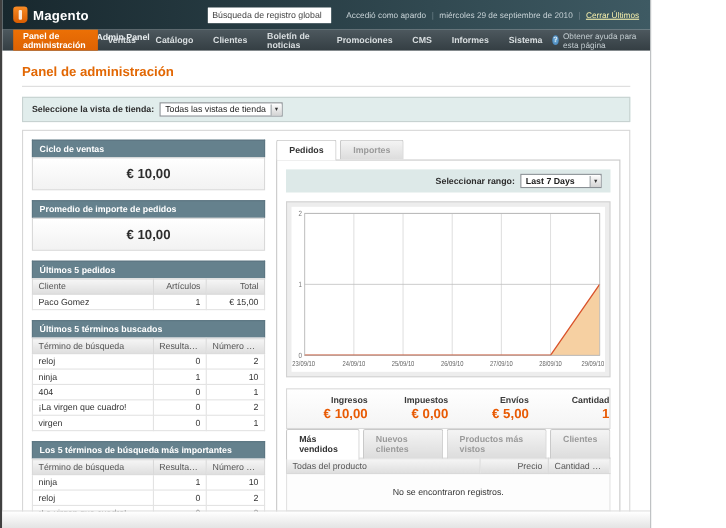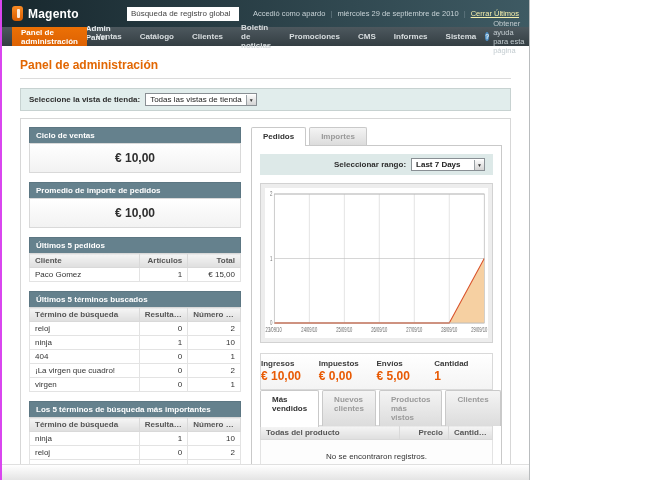--- a/index.html
+++ b/index.html
@@ -1,17 +1,17 @@
 <!DOCTYPE html>
 <html style="--accent: #ec7005; --page-title: #e26703; --value-orange: #e85a04; --section-header-bg: #65818d; --switcher-bg: #e1edec; --range-bar-bg: #dde9e8; --chart-line: #d9532b; --chart-fill: #f6d0a2;"><head>
 <meta charset="utf-8">
 <style>
   * { margin:0; padding:0; box-sizing:border-box; }
   body { font-family:"Liberation Sans", sans-serif; background:#fff; }
-  .window { width:530px; height:480px; border-left:2px solid #d946ef; border-right:1px solid #b9bcbe;
+  .window { width:592px; height:480px; border-left:2px solid #404040; border-right:1px solid #b9bcbe;
             background:#fff; overflow:hidden; position:relative; }
 
   
   .topbar { height:27px; background:linear-gradient(to right, #18282e, #3e5a63);
             display:flex; align-items:center; padding:0 10px; }
   .logo { display:flex; align-items:center; gap:5px; }
   .logo-icon { width:13px; height:15px; background:linear-gradient(#f98b25,#d95c00);
                border-radius:3px 3px 4px 4px; position:relative; }
   .logo-icon::after { content:""; position:absolute; left:5px; top:3px; width:3px; height:9px;
                background:rgba(255,255,255,.85); border-radius:1px; }
@@ -52,21 +52,21 @@
   .col-right { flex:1; min-width:0; }
 
   
   .card { margin-bottom:9px; }
   .card-head { background:var(--section-header-bg,#65818d); color:#fff; font-size:8px; font-weight:bold;
                padding:3px 6px; border:1px solid #5c7682; border-bottom:none; }
   .card-value { border:1px solid #d9d9d9; background:linear-gradient(#ffffff,#f2f2f2);
                 text-align:center; font-size:12px; font-weight:bold; color:#2e2e2e; padding:7px 0; }
   table.data { width:100%; border-collapse:collapse; font-size:8px; background:#fff; table-layout:fixed; }
   table.data th { background:linear-gradient(#f5f5f5,#dedede); border:1px solid #d9d9d9;
-                  padding:2px 5px; text-align:left; color:#555; font-weight:bold;
+                  padding:2px 5px; text-align:left; color:#555; font-weight:normal;
                   overflow:hidden; white-space:nowrap; text-overflow:ellipsis; }
   table.data td { border:1px solid #e3e3e3; padding:2px 5px; color:#333;
                   overflow:hidden; white-space:nowrap; text-overflow:ellipsis; }
   table.data td:not(:first-child), table.data th:not(:first-child) { text-align:right; }
   table.data td.empty-cell { text-align:center; padding:12px 0; background:#fdfdfd; color:#333; }
   .w-term { width:52%; } .w-res { width:23%; } .w-uses { width:25%; }
 
   
   .tabs { display:flex; gap:3px; position:relative; z-index:2; padding-left:0; }
   .tab { font-size:8px; font-weight:bold; padding:4px 11px; border:1px solid #c9c9c9;
@@ -74,21 +74,21 @@
          color:#9a9a9a; cursor:pointer; }
   .tab.active { background:#fff; color:#333; margin-bottom:-1px; padding-bottom:5px; }
   .panel { border:1px solid #c9c9c9; background:#fff; padding:8px; }
   .range-bar { background:var(--range-bar-bg,#dde9e8); padding:4px 8px; font-size:8px; font-weight:bold;
                color:#2e2e2e; display:flex; justify-content:flex-end; align-items:center; gap:5px; }
   .chart-frame { margin-top:8px; border:1px solid #d2d2d2; background:#ededed; padding:4px; }
   .chart-inner { background:#fff; line-height:0; }
 
   .totals { margin-top:10px; border:1px solid #d9d9d9; background:linear-gradient(#ffffff,#f4f4f4);
             display:flex; padding:5px 0 6px 0; }
-  .total-cell { flex:1; text-align:left; }
+  .total-cell { flex:1; text-align:right; }
   .total-label { font-size:8px; font-weight:bold; color:#3a3a3a; }
   .total-value { font-size:12px; font-weight:bold; color:var(--value-orange,#e85a04); margin-top:1px; }
 
   .subtabs { margin-top:0; display:flex; gap:3px; position:relative; z-index:2; }
   .products-wrap { margin-top:-1px; }
 
   
   .footer { position:absolute; left:0; right:0; bottom:0; height:16px;
             background:linear-gradient(#ffffff,#e4e4e4); border-top:1px solid #e0e0e0; }
 </style>

